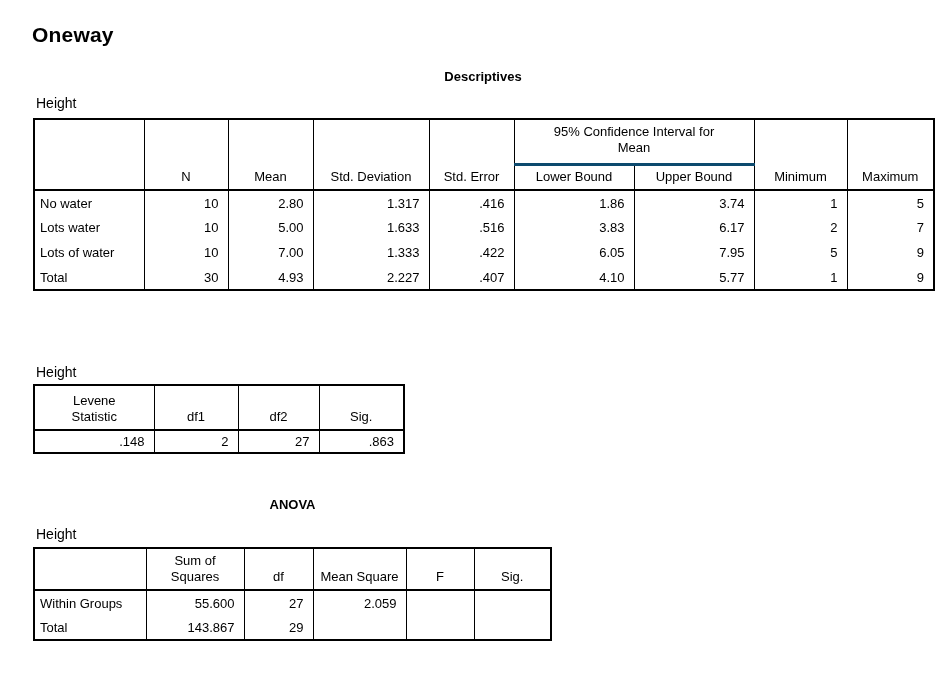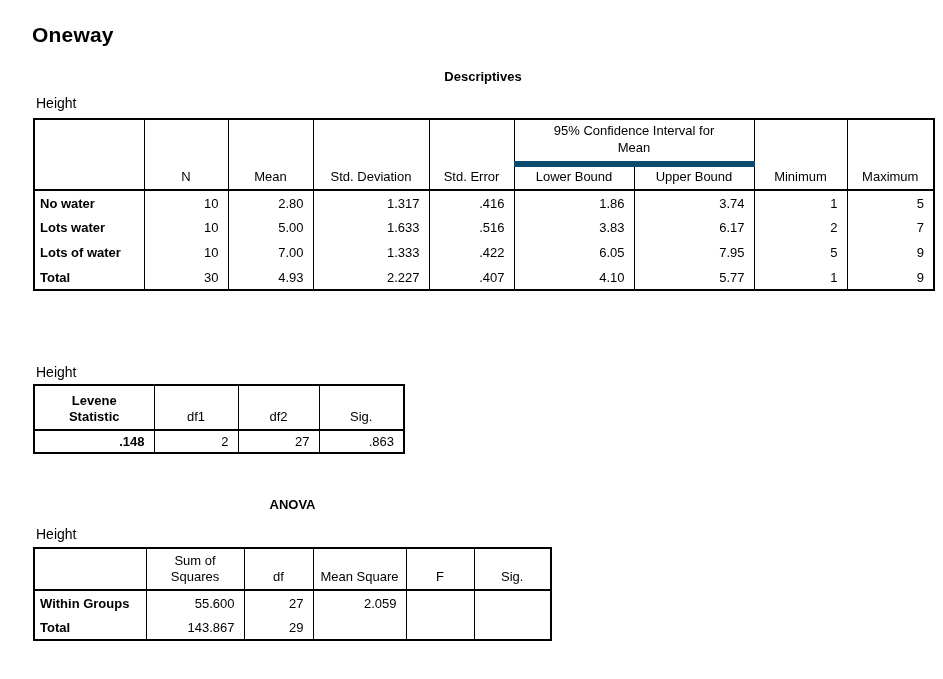--- a/index.html
+++ b/index.html
@@ -23,28 +23,28 @@
   }
 
   table.spss {
     position:absolute; border-collapse:collapse; table-layout:fixed;
     border:2px solid #000; font-size:13px; background:#fff;
   }
   .spss th, .spss td {
     border-left:1px solid #000;
     font-weight:normal; overflow:hidden; white-space:nowrap;
   }
-  .spss .nol { border-left:none;font-weight:bold; }
+  .spss .nol { border-left:none; }
   .spss thead th {
     vertical-align:bottom; text-align:center;
     padding:2px 2px 4px 2px; white-space:normal; line-height:1.25;
   }
   .spss thead th.hb { border-bottom:2px solid #000; }
   .spss thead th.group {
-    border-bottom:6px solid #0c4a6e; vertical-align:middle; height:45px;
+    border-bottom:3px solid #0c4a6e; vertical-align:middle; height:45px;
   }
   .spss thead tr.subrow th { height:26px; }
   .spss td { vertical-align:middle; }
   .spss td.num { text-align:right; padding-right:9px; }
   .spss td.lab { text-align:left; padding-left:5px; }
 
   .wrap { display:inline-block; white-space:normal; }
   .w180 { max-width:182px; }
   .w64  { max-width:64px; }
   .w60  { max-width:60px; }

